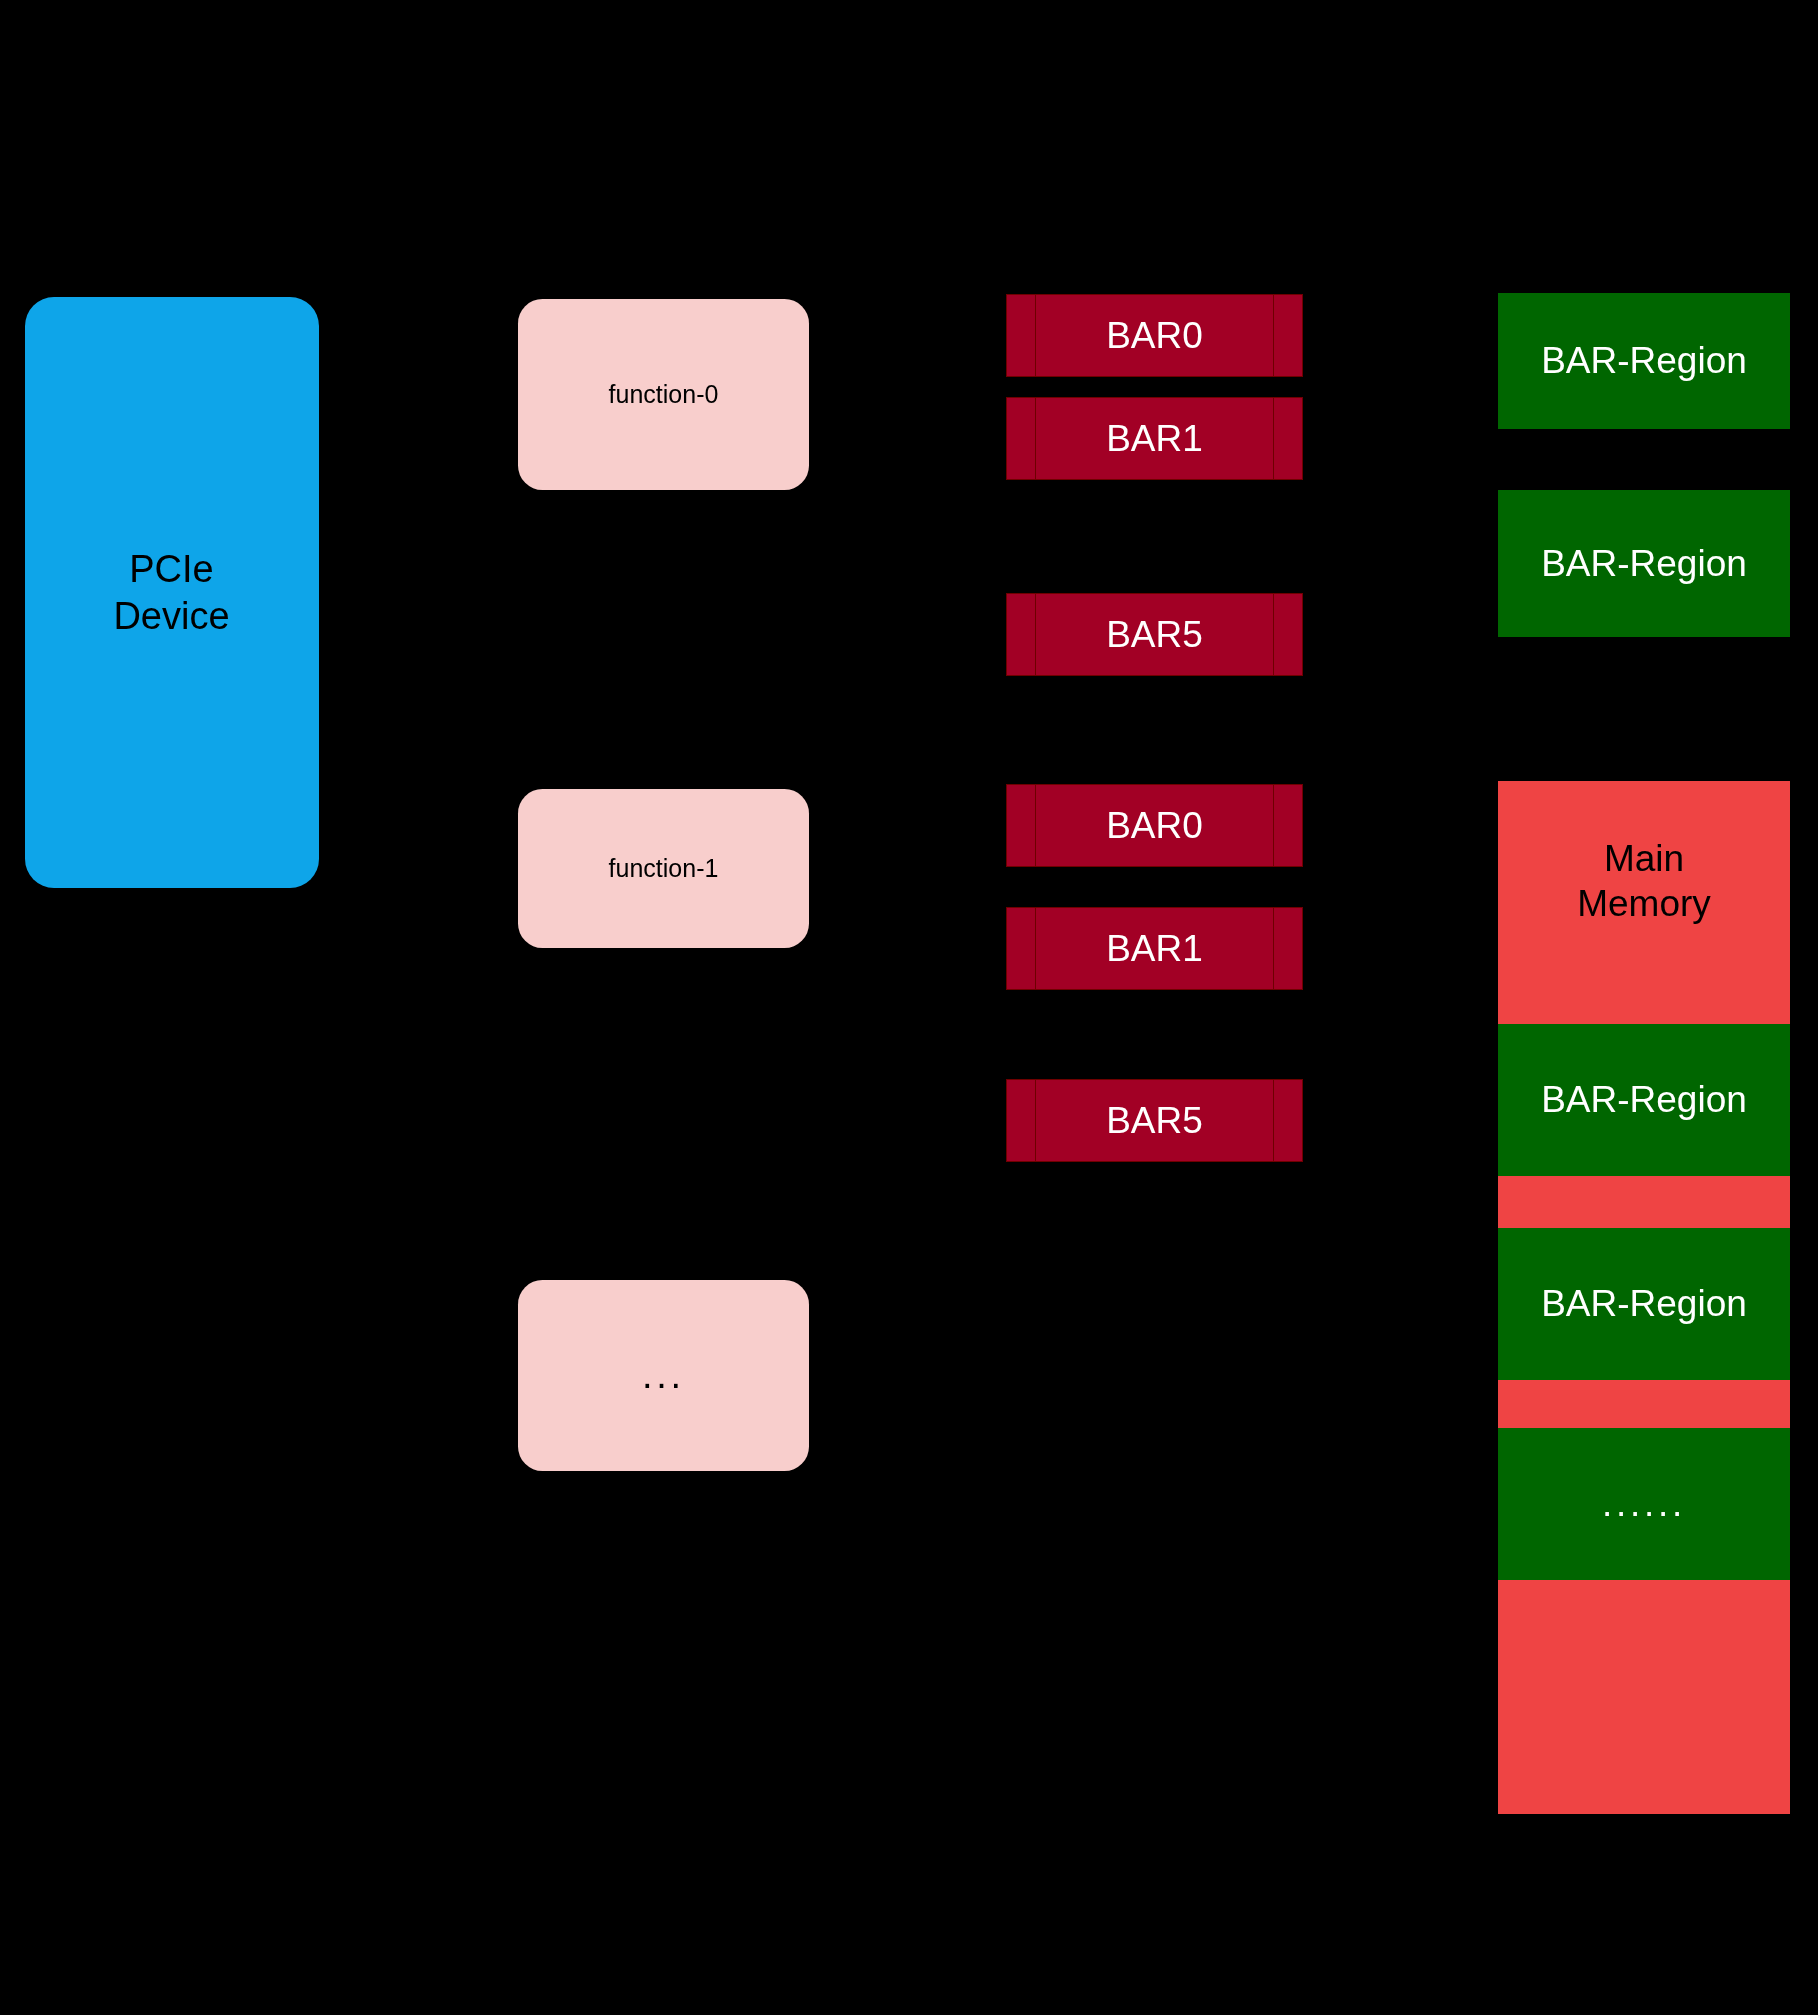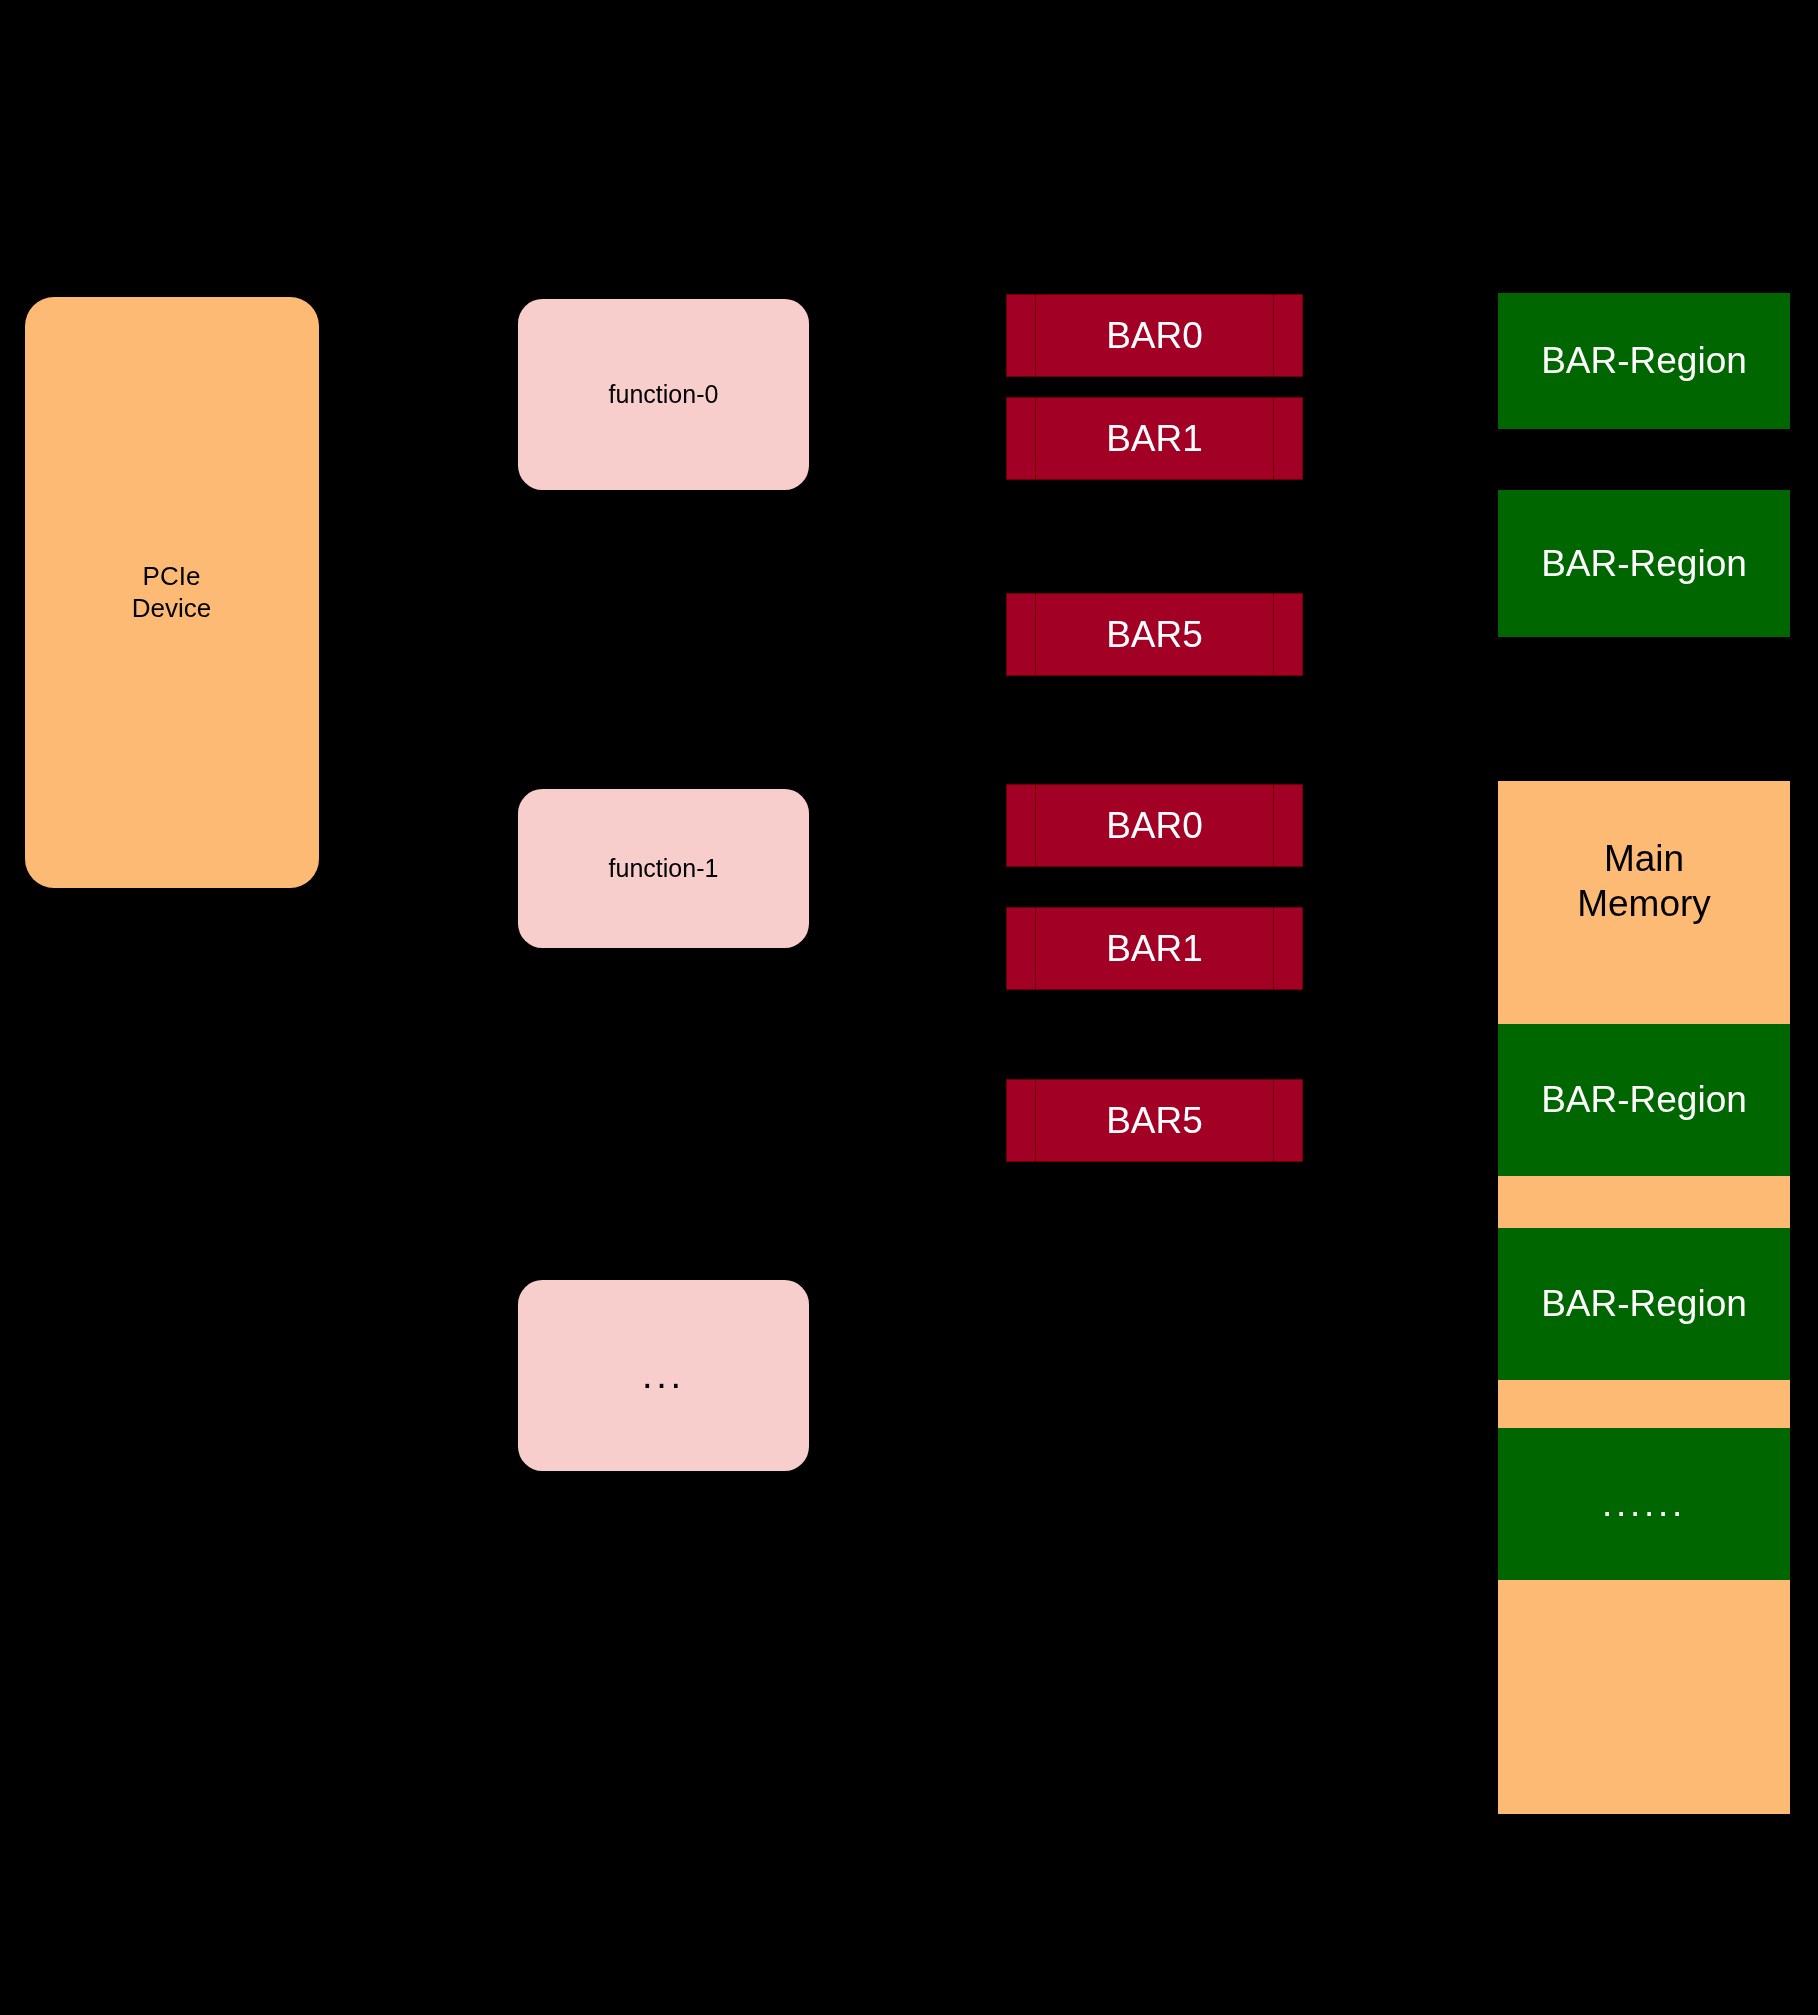--- a/index.html
+++ b/index.html
@@ -28,24 +28,24 @@
     display: flex;
     align-items: center;
     justify-content: center;
     text-align: center;
     line-height: 1.22;
     white-space: pre-line;
   }
 
   
   .device-box {
-    background: #fdba74;
+    background: #0ea5e9;
     border-radius: 29px;
     color: #000000;
-    font-size: 26px;
+    font-size: 38px;
   }
 
   
   .function-box {
     background: #f8cecc;
     border-radius: 24.5px;
     color: #000000;
     font-size: 25px;
   }
   .function-box.ellipsis {
@@ -80,21 +80,21 @@
   
   .region-box {
     background: #006600;
     color: #ffffff;
     font-size: 37px;
   }
 
   
   .memory-column {
     position: absolute;
-    background: #fdba74;
+    background: #ef4444;
     color: #000000;
   }
   .memory-label {
     position: absolute;
     left: 0;
     width: 100%;
     text-align: center;
     font-size: 37px;
     line-height: 1.22;
     white-space: pre-line;

